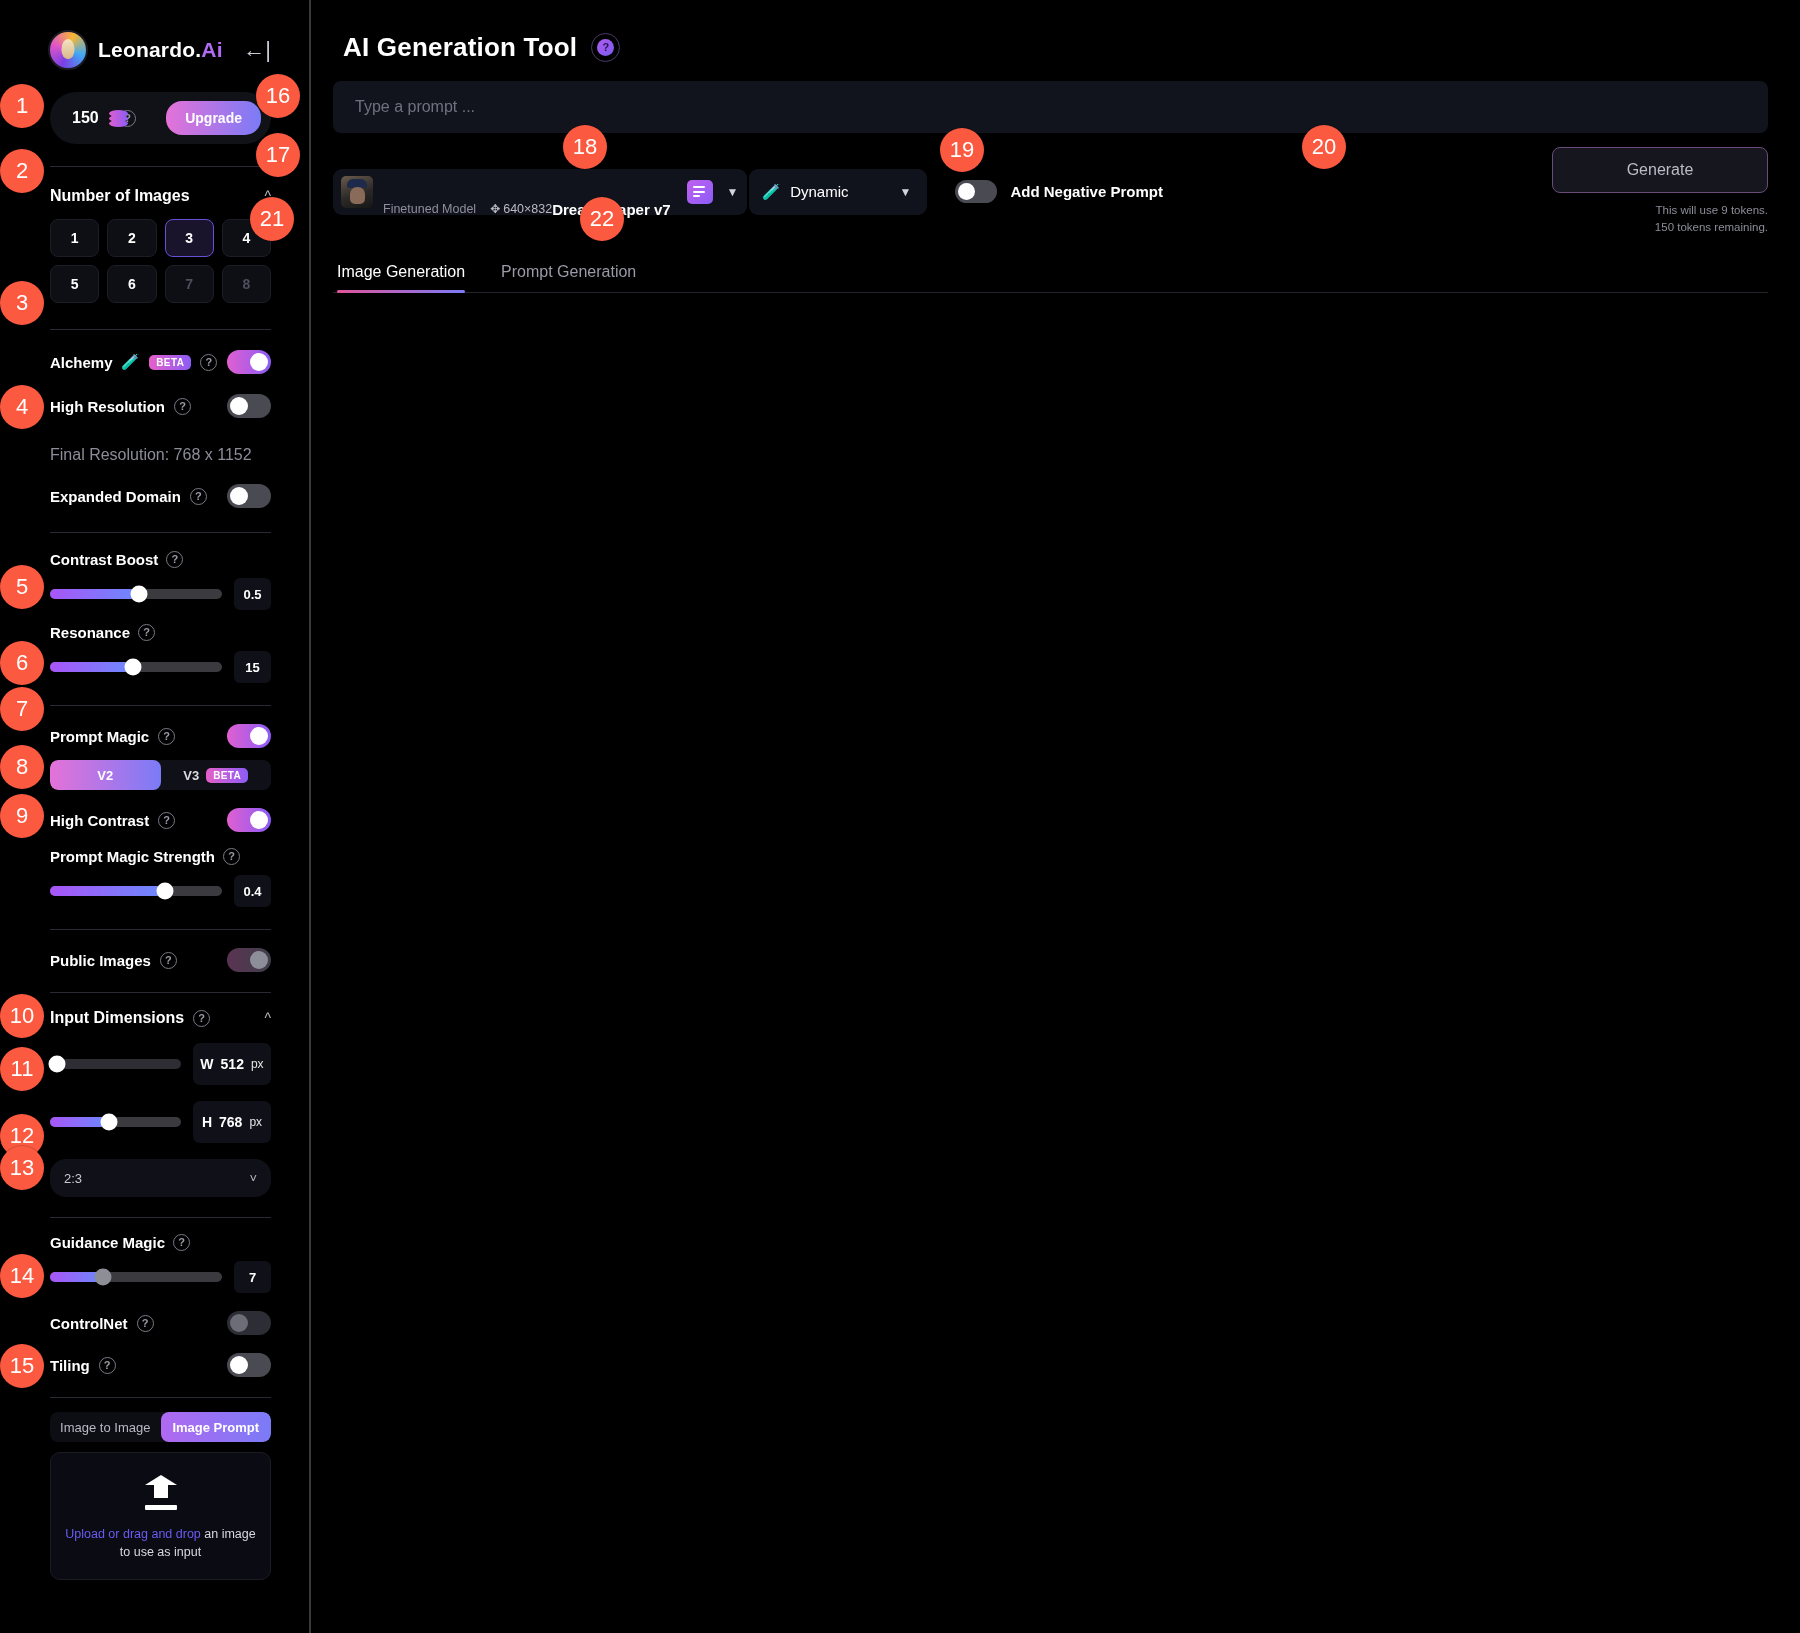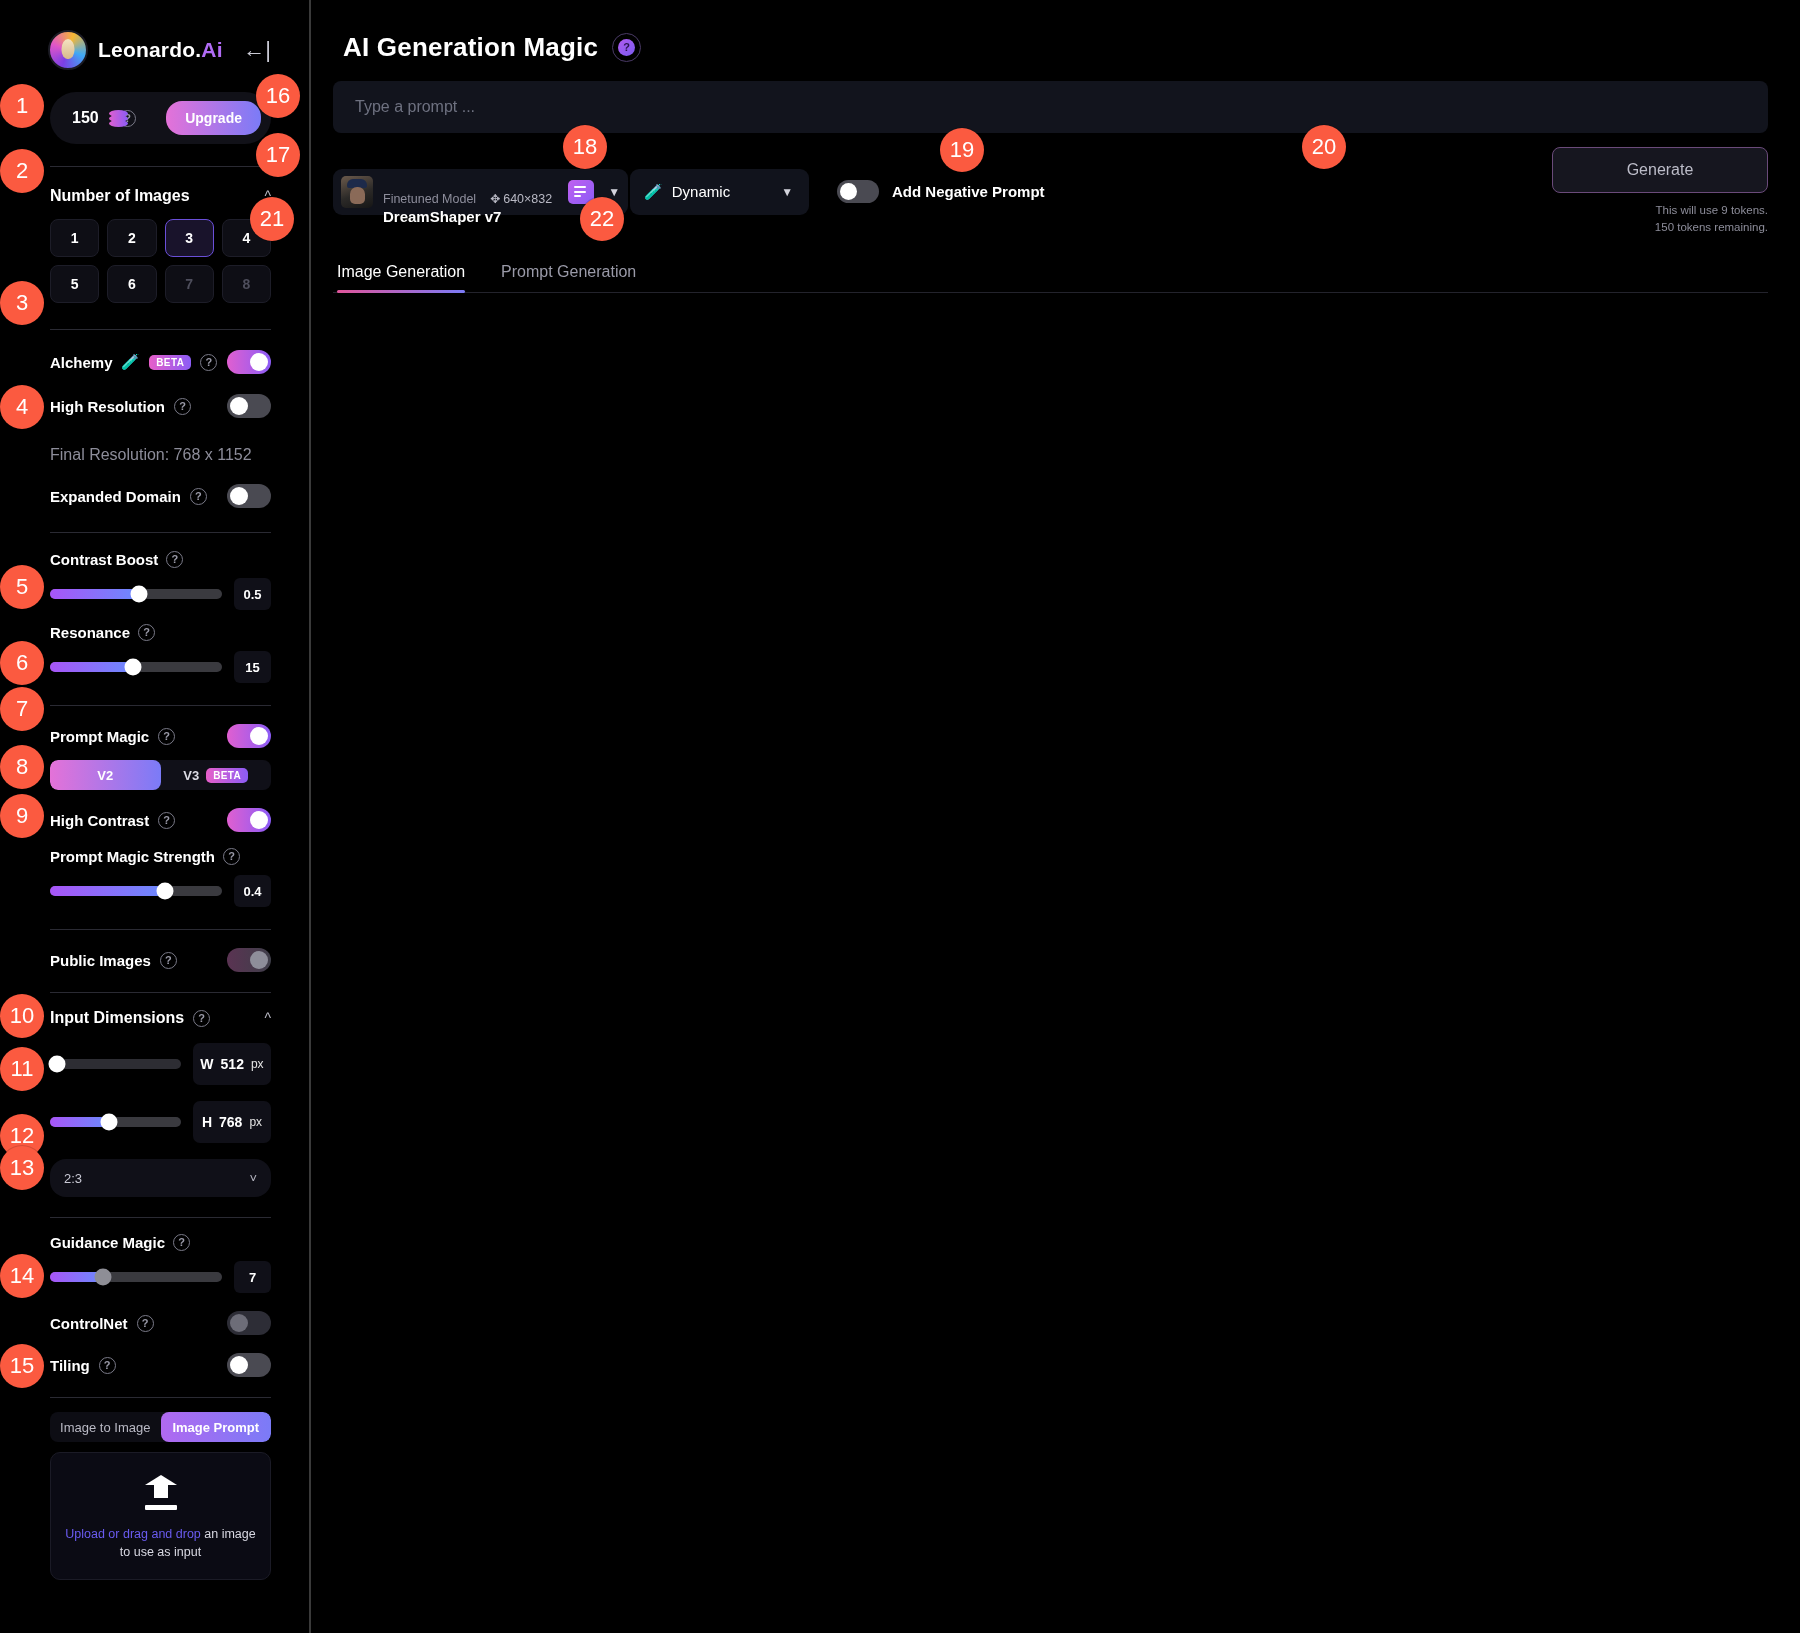--- a/index.html
+++ b/index.html
@@ -235,21 +235,21 @@
     position: relative; overflow: hidden;
   }
   .model-thumb::before {
     content:""; position:absolute; left:6px; top:3px; width:20px; height:9px;
     background:#1d2a4a; border-radius: 6px 6px 2px 2px;
   }
   .model-thumb::after {
     content:""; position:absolute; left:9px; top:11px; width:15px; height:17px;
     background:#8a6a58; border-radius: 7px 7px 5px 5px;
   }
-  .model-meta { display: flex; flex-direction: column; justify-content: flex-start; margin-top: 34px; }
+  .model-meta { display: flex; flex-direction: row; justify-content: flex-start; margin-top: 34px; }
   .model-meta-top { display: flex; align-items: center; gap: 14px; }
   .model-kind { font-size: 12.5px; color: #8e8e9c; }
   .model-dims { font-size: 12.5px; color: #b9b9c4; display:flex; align-items:center; gap:3px; }
   .move-ico { font-size: 12px; color: #b9b9c4; }
   .model-name { font-size: 15px; font-weight: 600; color: #fff; margin-top: 2px; }
   .model-icon-btn {
     width: 26px; height: 24px; border-radius: 5px;
     background: linear-gradient(135deg,#c060f0,#8b5cf6);
     position: relative; margin-left: 6px; flex: 0 0 26px;
   }
@@ -540,21 +540,21 @@
         <div class="dz-text"><span class="lnk">Upload or drag and drop</span><span> an image to use as input</span></div>
 
       </div>
 
     </div>
   </aside>
 
   <section class="main">
 
     <div class="main-head">
-      <h1 class="main-title">AI Generation Magic</h1>
+      <h1 class="main-title">AI Generation Tool</h1>
       <span class="help-circle">
           <span class="dot">?</span>
         </span>
     </div>
 
     <div class="prompt-input">
       <span>Type a prompt ...</span>
     </div>
 
     <div class="toolbar">

